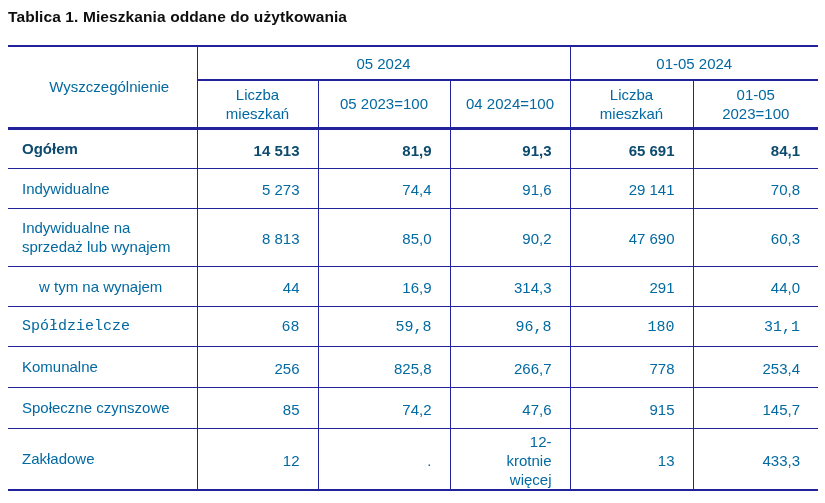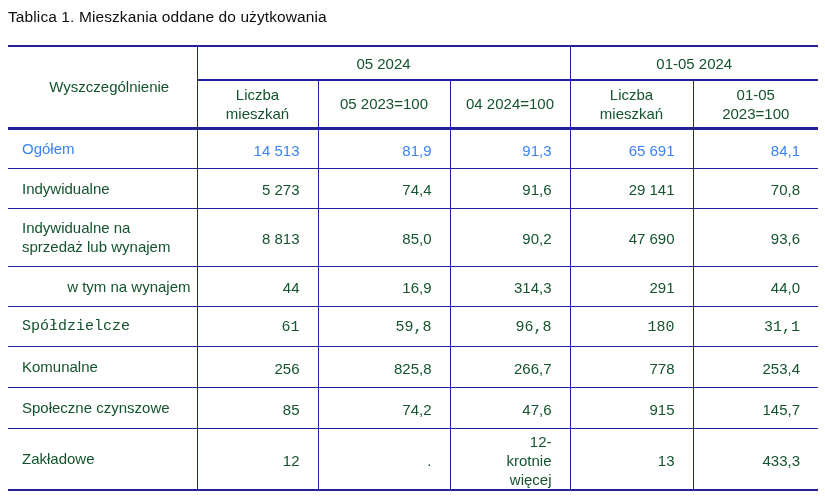--- a/index.html
+++ b/index.html
@@ -7,38 +7,38 @@
   body {
     width: 825px; height: 503px;
     font-family: "Liberation Sans", "DejaVu Sans", sans-serif;
     color: #222226;
     position: relative;
     overflow: hidden;
   }
   .page { padding: 8px 7px 0 8px; }
   .title {
     font-size: 15.5px;
-    font-weight: normal;
+    font-weight: bold;
     color: #0e0e10;
     letter-spacing: 0.1px;
     margin-bottom: 19px;
   }
   table.stat {
     border-collapse: collapse;
     table-layout: fixed;
     width: 810px;
     border-top: 2px solid #22229a;
     border-bottom: 2.5px solid #22229a;
     font-size: 15px;
   }
   th, td {
     font-weight: normal;
     vertical-align: middle;
     line-height: 19px;
-    color: #14532d;
+    color: #0369a1;
   }
   
   .vline { border-left: 1.5px solid #22229a; }
 
   
   tr.group-row th { height: 34px; text-align: center; }
   tr.group-row th.th-group { border-bottom: 2.5px solid #22229a; }
   tr.sub-row th {
     height: 48px;
     text-align: center;
@@ -49,29 +49,29 @@
 
   
   tbody tr { border-bottom: 1.5px solid #22229a; }
   tbody tr:last-child { border-bottom: none; }
   td.lbl {
     text-align: left;
     padding-left: 14px;
     padding-right: 6px;
     white-space: pre-line;
   }
-  td.lbl.indent { padding-left: 31px; text-align: right; }
+  td.lbl.indent { padding-left: 31px; }
   td.num {
     text-align: right;
     padding-right: 18px;
     padding-top: 3px;
     white-space: pre-line;
     padding-left: 40px;
   }
-  tr.bold td { font-weight: normal; color: #3b82f6; }
+  tr.bold td { font-weight: bold; color: #0c4a6e; }
   tr.r-ogolem   td { height: 40px; }
   tr.r-indyw    td { height: 40px; }
   tr.r-przezn   td { height: 58px; }
   tr.r-wtym     td { height: 40px; }
   tr.r-spoldz   td { height: 40px; font-family: Liberation Mono, monospace; }
   tr.r-komun    td { height: 41px; }
   tr.r-spolecz  td { height: 41px; }
   tr.r-zaklad   td { height: 48px; }
 </style>
 </head>
@@ -123,33 +123,33 @@
         <td class="num vline">29 141</td>
         <td class="num vline">70,8</td>
       </tr>
       <tr class="r-przezn">
         <td class="lbl">Indywidualne na
 sprzedaż lub wynajem</td>
         <td class="num vline">8 813</td>
         <td class="num vline">85,0</td>
         <td class="num vline">90,2</td>
         <td class="num vline">47 690</td>
-        <td class="num vline">93,6</td>
+        <td class="num vline">60,3</td>
       </tr>
       <tr class="r-wtym">
         <td class="lbl indent">w tym na wynajem</td>
         <td class="num vline">44</td>
         <td class="num vline">16,9</td>
         <td class="num vline">314,3</td>
         <td class="num vline">291</td>
         <td class="num vline">44,0</td>
       </tr>
       <tr class="r-spoldz">
         <td class="lbl">Spółdzielcze</td>
-        <td class="num vline">61</td>
+        <td class="num vline">68</td>
         <td class="num vline">59,8</td>
         <td class="num vline">96,8</td>
         <td class="num vline">180</td>
         <td class="num vline">31,1</td>
       </tr>
       <tr class="r-komun">
         <td class="lbl">Komunalne</td>
         <td class="num vline">256</td>
         <td class="num vline">825,8</td>
         <td class="num vline">266,7</td>

